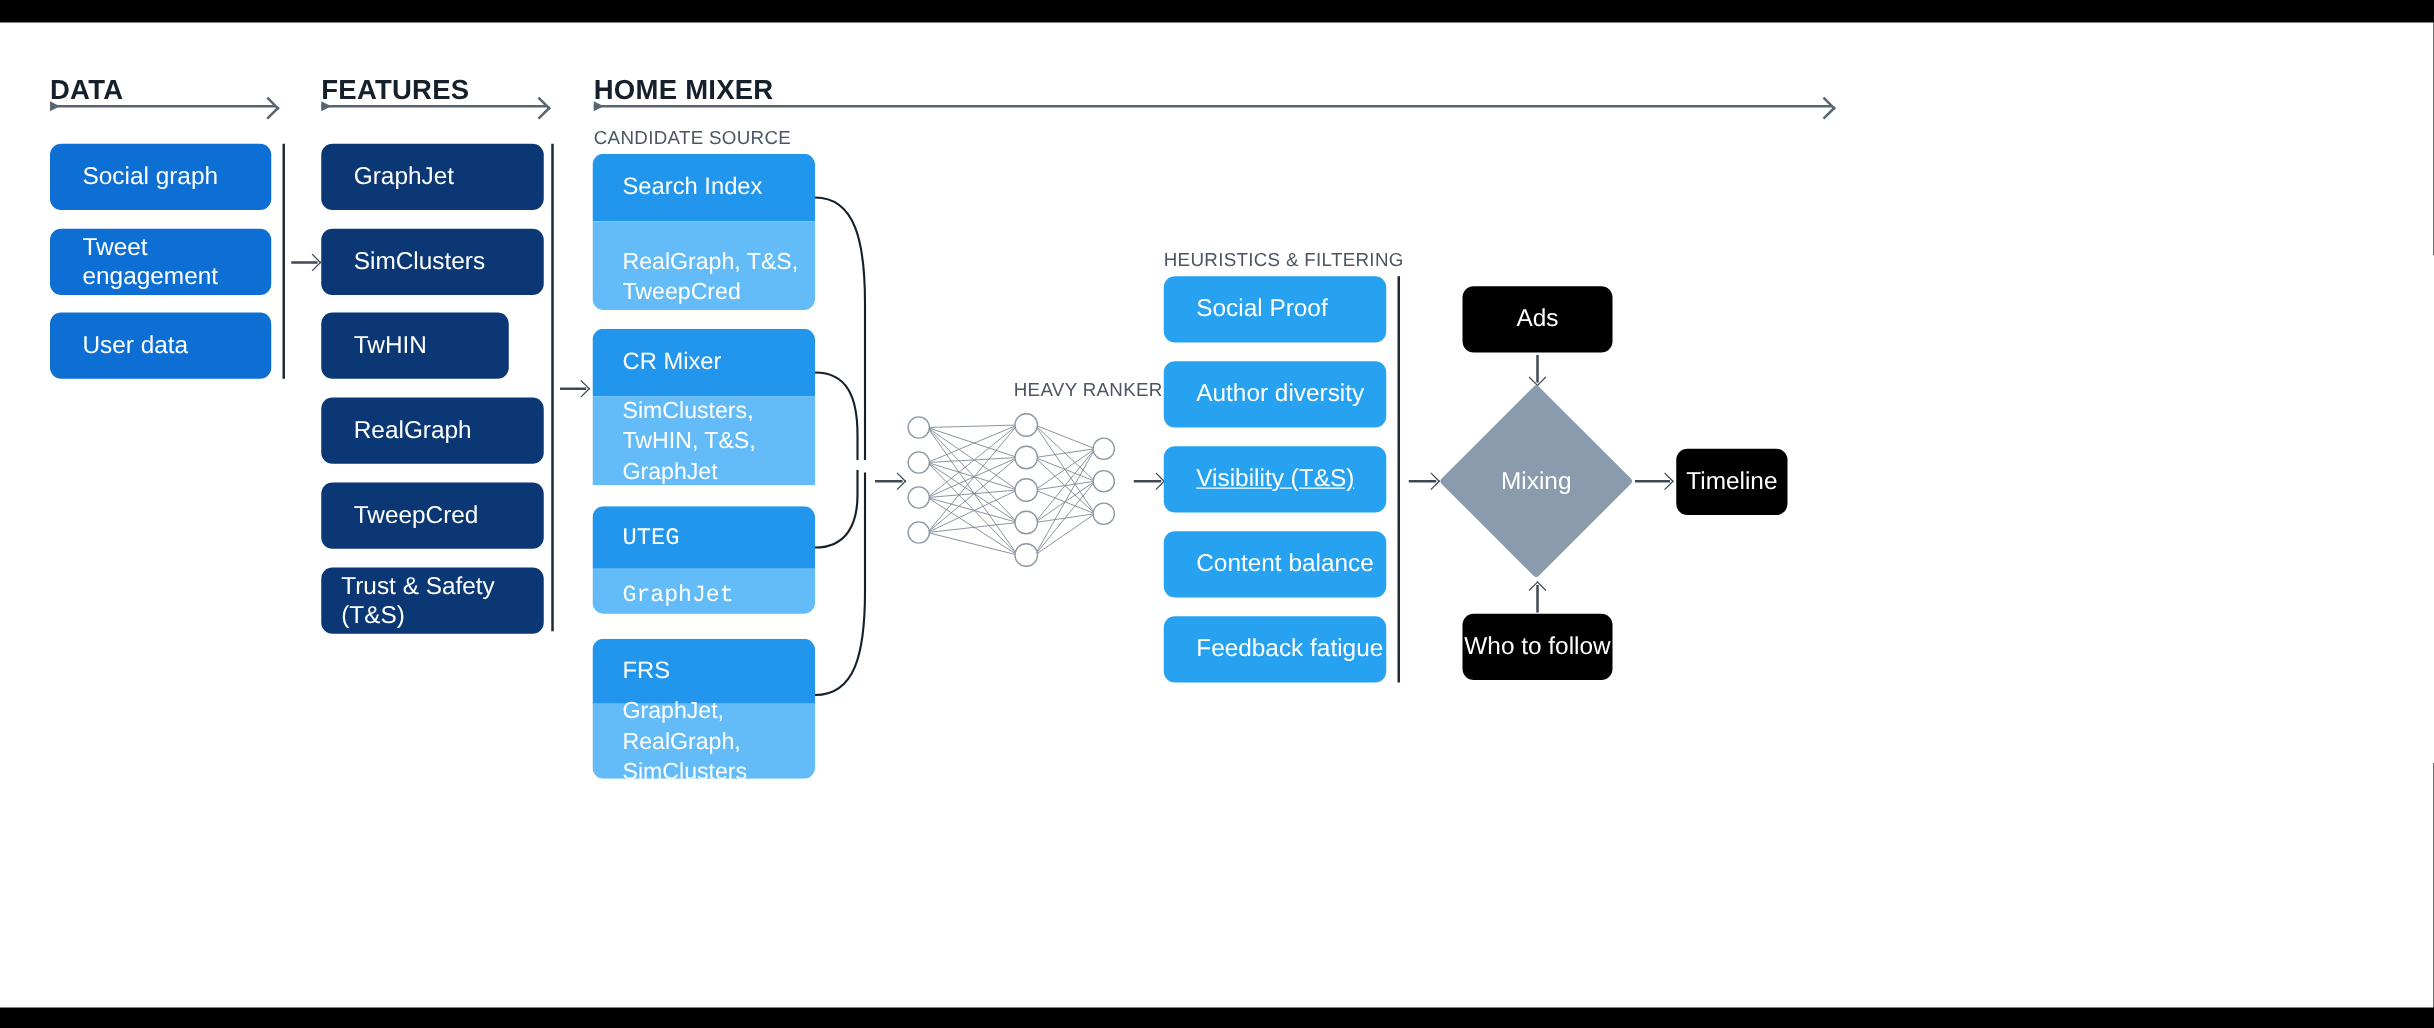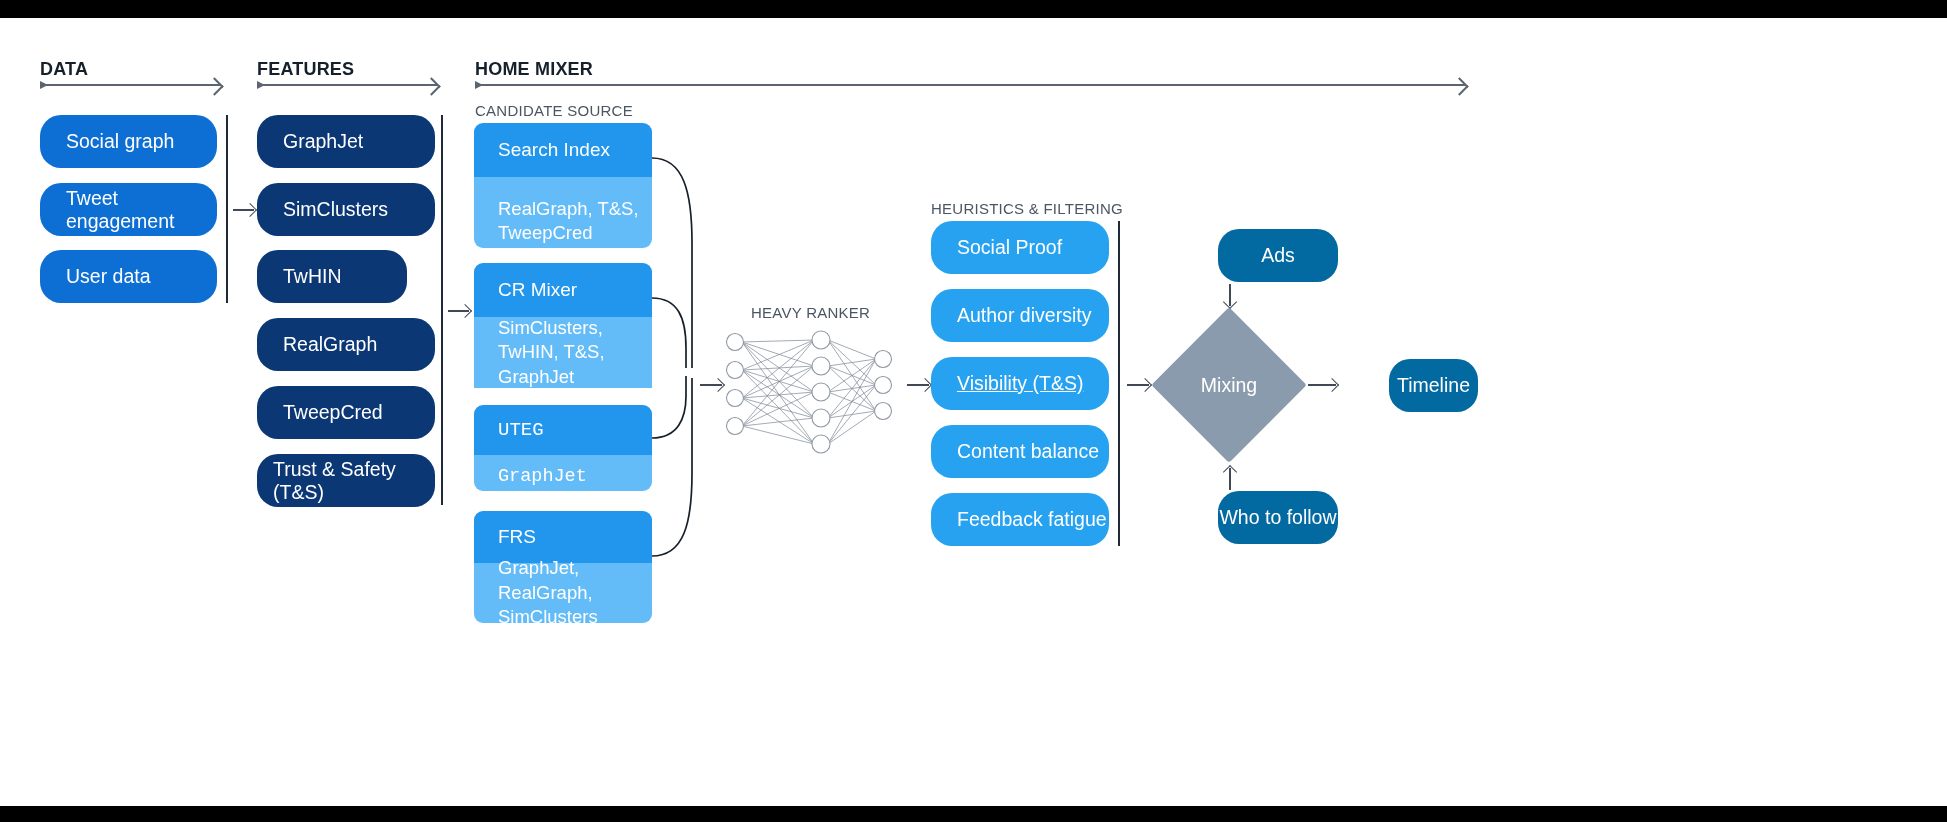--- a/index.html
+++ b/index.html
@@ -24,21 +24,21 @@
   }
   .stage{
     position:absolute;
     left:0; top:0;
     width:1947px; height:788px;
   }
 
   
   .sec-head{
     position:absolute;
-    font-size:18px;
+    font-size:22px;
     font-weight:bold;
     letter-spacing:.2px;
     color:#15202b;
     white-space:nowrap;
   }
   .sec-rule{
     position:absolute;
     height:2px;
     background:#5b6570;
   }
@@ -72,34 +72,34 @@
   
   .vdiv{
     position:absolute;
     width:2px;
     background:#1f2937;
   }
 
   
   .box{
     position:absolute;
-    border-radius:21px;
+    border-radius:9px;
     display:flex;
     align-items:center;
     color:#ffffff;
     font-size:19.5px;
     box-sizing:border-box;
   }
   .box.left{justify-content:flex-start;padding-left:26px;}
   .box.center{justify-content:center;}
 
   .box.data{background:#0d6fd4;}
   .box.feature{background:#0b3774;}
   .box.heur{background:#27a2f0;}
-  .box.plain{background:#0369a1;margin-left:48px;}
+  .box.plain{background:#000000;}
 
   
   .cs-card{
     position:absolute;
     border-radius:9px;
     overflow:hidden;
     box-sizing:border-box;
   }
   .cs-top{
     background:#2196ec;
@@ -211,21 +211,21 @@
       <div class="sec-head" style="left:257px;top:41px;">FEATURES</div>
       <div class="sec-rule" style="left:257px;top:66px;width:180px;"></div>
 
       <div class="sec-head" style="left:475px;top:41px;">HOME MIXER</div>
       <div class="sec-rule" style="left:475px;top:66px;width:990px;"></div>
 
       <div class="sub-head" style="left:475px;top:84px;">CANDIDATE SOURCE</div>
 
       <div class="sub-head" style="left:931px;top:182px;">HEURISTICS &amp; FILTERING</div>
 
-      <div class="nn-caption" style="left:751px;top:286px;">HEAVY RANKER</div>
+      <div class="nn-caption" style="left:811px;top:286px;">HEAVY RANKER</div>
 
       <div class="vdiv" style="left:226px;top:97px;height:188px;"></div>
       <div class="vdiv" style="left:441px;top:97px;height:390px;"></div>
       <div class="vdiv" style="left:1118px;top:203px;height:325px;"></div>
 
       <div class="box data left" style="left:40px;top:97px;width:177px;height:53px;">
         <span>Social graph</span>
       </div>
       <div class="box data left" style="left:40px;top:165px;width:177px;height:53px;">
         <span>Tweet engagement</span>

